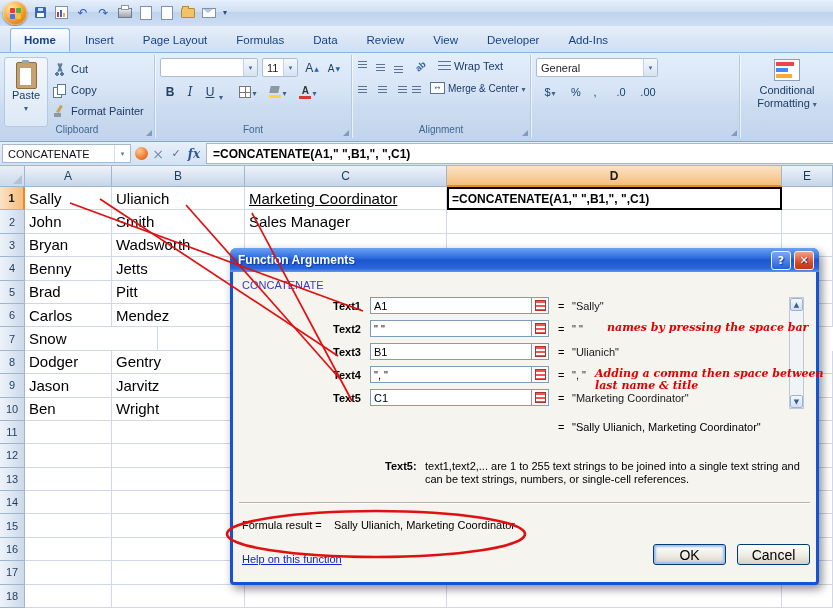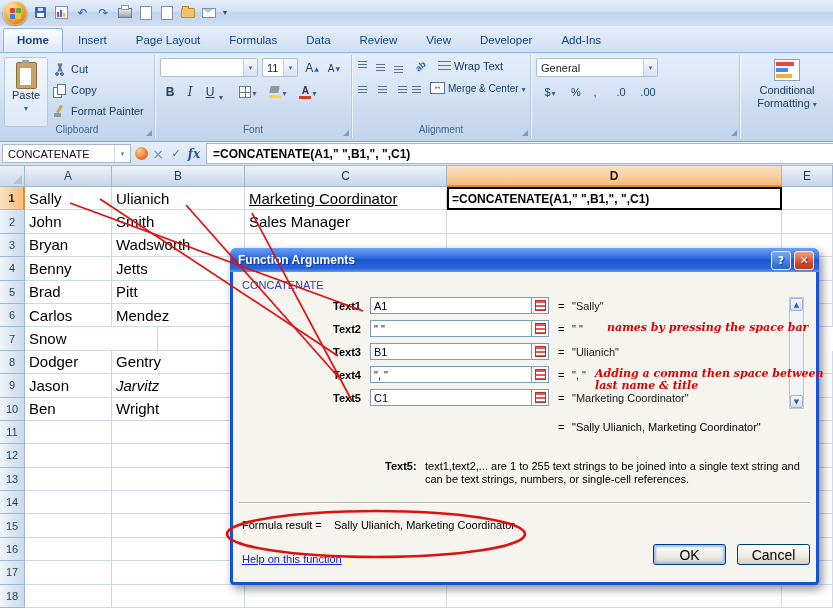--- a/index.html
+++ b/index.html
@@ -22,21 +22,21 @@
   .i-printer{width:12px;height:8px;background:linear-gradient(#eee,#9aa4b0);border:1px solid #6e7c8c;position:relative}
   .i-printer::before{content:"";position:absolute;top:-4px;left:2px;width:6px;height:3px;background:#fff;border:1px solid #8a98a8}
   .i-folder{width:12px;height:8px;background:#f0c36a;border:1px solid #b98a2e;border-radius:1px;position:relative}
   .i-folder::before{content:"";position:absolute;top:-3px;left:0;width:5px;height:2px;background:#f0c36a;border:1px solid #b98a2e;border-bottom:none}
   .i-mail{width:12px;height:8px;background:#fff;border:1px solid #7d93ad;position:relative}
   .i-mail::before{content:"";position:absolute;left:0;top:0;border-left:5.5px solid transparent;border-right:5.5px solid transparent;border-top:4px solid #b8c6d8}
   .i-chart{width:11px;height:11px;background:#fff;border:1px solid #7d93ad;background-image:linear-gradient(#d33,#d33),linear-gradient(#36c,#36c),linear-gradient(#fa3,#fa3);background-size:2px 5px,2px 7px,2px 4px;background-position:1px 5px,4px 3px,7px 6px;background-repeat:no-repeat}
   .qat-dd{font-size:8px;color:#2b4a76;padding-left:2px}
 
   
-  .tabs{position:absolute;left:0;top:26px;width:833px;height:27px;background:linear-gradient(#e6eefa,#cfdff2);display:flex;align-items:flex-end;padding-left:3px;box-sizing:border-box;border-bottom:1px solid #8db2e3}
+  .tabs{position:absolute;left:0;top:26px;width:833px;height:27px;background:linear-gradient(#e6eefa,#cfdff2);display:flex;align-items:flex-end;padding-left:10px;box-sizing:border-box;border-bottom:1px solid #8db2e3}
   .tab{padding:5px 13px 5px;font-size:11.5px;color:#15428b;border:1px solid transparent;border-radius:3px 3px 0 0;margin-right:1px;white-space:nowrap}
   .tab.active{background:linear-gradient(#fdfeff,#eaf2fb 55%,#dce9f7);border-color:#8db2e3;border-bottom-color:#dce9f7;font-weight:bold}
 
   
   .ribbon{position:absolute;left:0;top:53px;width:833px;height:89px;background:linear-gradient(#e4eefb,#d7e5f6 40%,#ccdcf0 62%,#c2d4eb);border-bottom:1px solid #86a7cc;box-sizing:border-box}
   .group{position:absolute;top:2px;bottom:3px;border-right:1px solid #b5c9e0;box-shadow:1px 0 0 rgba(255,255,255,.65)}
   .group-label{position:absolute;left:0;right:0;bottom:0;height:14px;text-align:center;font-size:10px;color:#3e6792}
   .launcher{position:absolute;right:2px;bottom:2px;width:0;height:0;border-left:6px solid transparent;border-bottom:6px solid #7e9cbe}
   .g-clipboard{left:0;width:154px}.g-font{left:155px;width:196px}.g-align{left:352px;width:178px}.g-number{left:531px;width:208px}.g-styles{left:740px;width:93px;border-right:none}
   .paste-btn{position:absolute;left:4px;top:2px;width:42px;height:68px;display:flex;flex-direction:column;align-items:center;font-size:11px;color:#1c3c66;border:1px solid #b5c9e0;border-radius:3px;background:linear-gradient(#f2f7fd,#dde9f6)}
@@ -402,21 +402,21 @@
           <div class="row-hdr">8</div>
           <div class="cell" style="width: 87px;">Dodger</div>
           <div class="cell" style="width: 133px;">Gentry</div>
           <div class="cell" style="width: 202px;"></div>
           <div class="cell" style="width: 335px;"></div>
           <div class="cell" style="width: 51px;"></div>
         </div>
         <div class="grid-row">
           <div class="row-hdr">9</div>
           <div class="cell" style="width: 87px;">Jason</div>
-          <div class="cell" style="width: 133px; font-style: italic;">Jarvitz</div>
+          <div class="cell" style="width: 133px;">Jarvitz</div>
           <div class="cell" style="width: 202px;"></div>
           <div class="cell" style="width: 335px;"></div>
           <div class="cell" style="width: 51px;"></div>
         </div>
         <div class="grid-row">
           <div class="row-hdr">10</div>
           <div class="cell" style="width: 87px;">Ben</div>
           <div class="cell" style="width: 133px;">Wright</div>
           <div class="cell" style="width: 202px;"></div>
           <div class="cell" style="width: 335px;"></div>

